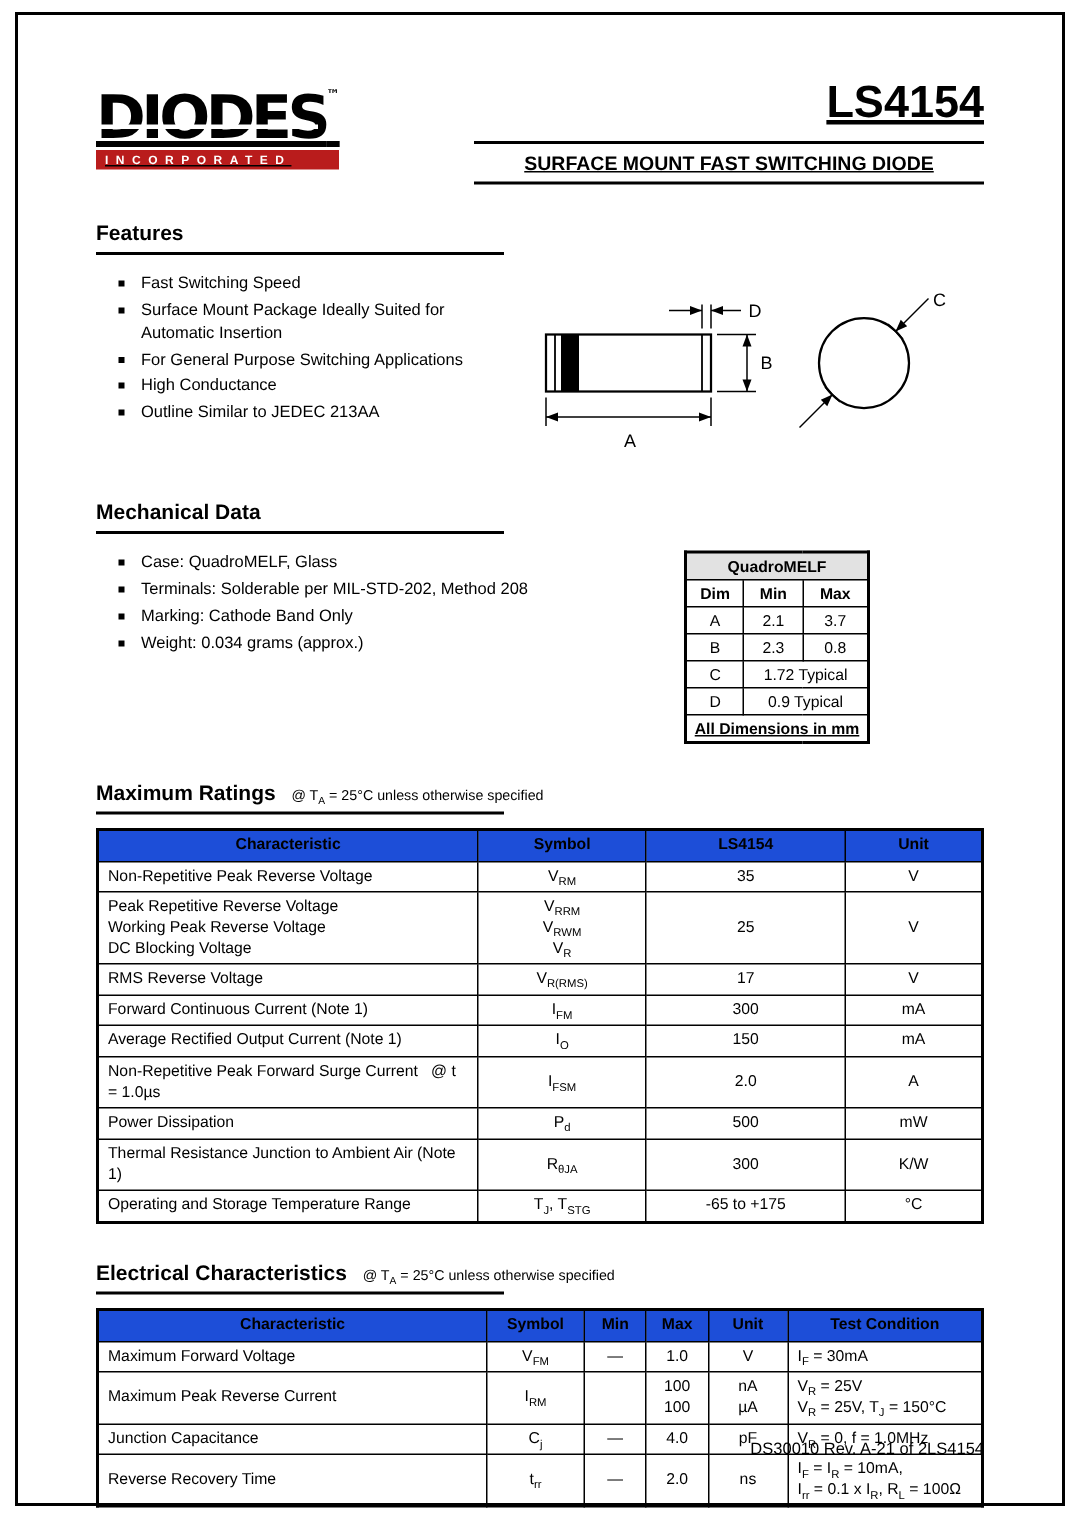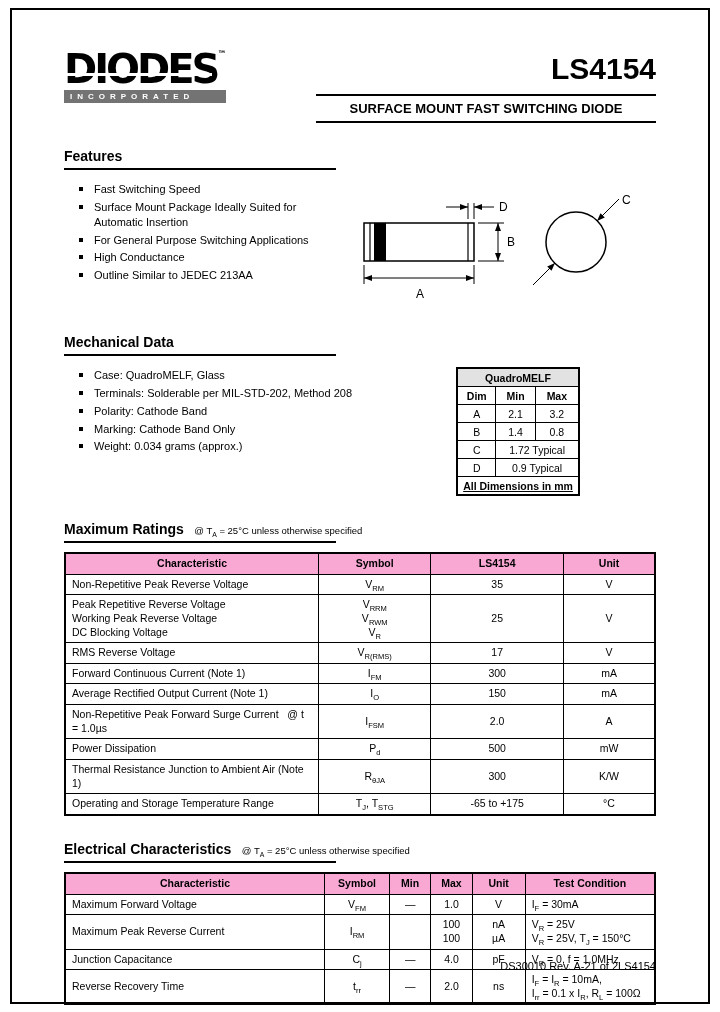--- a/index.html
+++ b/index.html
@@ -2,27 +2,27 @@
 <html><head>
 <meta charset="utf-8">
 <style>
   * { margin:0; padding:0; box-sizing:border-box; }
   html,body { width:720px; height:1012px; background:#fff; color:#000;
     font-family:"Liberation Sans", sans-serif; position:relative; }
   .page { position:absolute; left:10px; top:8px; right:10px; bottom:8px;
     border:2px solid #000; padding:40px 52px 0 52px; }
 
   
-  .header { display:flex; justify-content:space-between; align-items:flex-start; }
+  .header { display:flex; justify-content:space-between; align-items:center;text-decoration:underline; }
   .logo-block { width:fit-content; }
   .logo-word { position:relative; font-family:"DejaVu Sans",sans-serif; font-weight:bold;
     font-size:40px; letter-spacing:-3px; line-height:0.95; }
   .logo-slit { position:absolute; left:0; right:14px; top:60%; height:3px; background:#fff; }
   .logo-tm { font-size:9px; letter-spacing:0; vertical-align:top; }
-  .logo-bar { background:#737373; color:#fff; font-size:8px; font-weight:bold;
+  .logo-bar { background:#b91c1c; color:#fff; font-size:8px; font-weight:bold;
     letter-spacing:5px; padding:2px 0 2px 6px; margin-top:2px; width:100%;
     white-space:nowrap; overflow:hidden; }
   .header-right { width:340px; text-align:right; padding-top:4px; }
   .part-number { font-size:30px; font-weight:bold; line-height:1; margin-bottom:10px; }
   .subtitle-band { border-top:2px solid #000; border-bottom:2px solid #000;
     padding:5px 2px; text-align:center; font-weight:bold; font-size:13px; }
 
   
   .section { margin-top:24px; }
   .section-head { width:272px; border-bottom:2px solid #000; padding-bottom:3px;
@@ -44,21 +44,21 @@
 
   table { border-collapse:collapse; }
   .dim-table { border:2px solid #000; font-size:10.5px; }
   .dim-table td, .dim-table th { border:1px solid #000; text-align:center; padding:2.5px 5px; }
   .dim-table .title-cell { font-weight:bold; background:#e2e2e2;margin-top:15px; }
   .dim-table th { font-weight:bold; }
   .dim-table .foot-cell { font-weight:bold;text-decoration:underline; }
 
   .data-table { width:100%; border:2px solid #000; font-size:10.5px; }
   .data-table th, .data-table td { border:1px solid #000; padding:3px 6px; line-height:1.3; }
-  .data-table th { font-weight:bold; text-align:center; background:#f9a8d4; }
+  .data-table th { font-weight:bold; text-align:center; background:#1d4ed8; }
   .c-left { text-align:left; }
   .c-center { text-align:center; }
   sub { font-size:0.72em; line-height:0; }
 
   .footer { position:absolute; left:52px; right:52px; bottom:30px;
     display:flex; justify-content:flex-end; font-size:11px; }
 </style>
 </head>
 <body>
 
@@ -151,48 +151,45 @@
     </div>
     <div class="cols">
       <div class="bullets">
         <div class="bullet-item">
             <span>Case: QuadroMELF, Glass</span>
           </div>
         <div class="bullet-item">
             <span>Terminals: Solderable per MIL-STD-202, Method 208</span>
           </div>
         <div class="bullet-item">
-            <span>Polarity: Cathode Band</span>
-          </div>
-        <div class="bullet-item">
             <span>Marking: Cathode Band Only</span>
           </div>
         <div class="bullet-item">
             <span>Weight: 0.034 grams (approx.)</span>
           </div>
       </div>
       <div class="dim-area">
         <table class="dim-table">
           <tbody>
               <tr>
             <td class="title-cell" colspan="3">QuadroMELF</td>
           </tr>
           <tr>
             <th>Dim</th>
             <th>Min</th>
             <th>Max</th>
           </tr>
           <tr>
             <td>A</td>
             <td>2.1</td>
-            <td>3.2</td>
+            <td>3.7</td>
           </tr>
           <tr>
             <td>B</td>
-            <td>1.4</td>
+            <td>2.3</td>
             <td>0.8</td>
           </tr>
           <tr>
             <td>C</td>
             <td colspan="2">1.72 Typical</td>
           </tr>
           <tr>
             <td>D</td>
             <td colspan="2">0.9 Typical</td>
           </tr>

